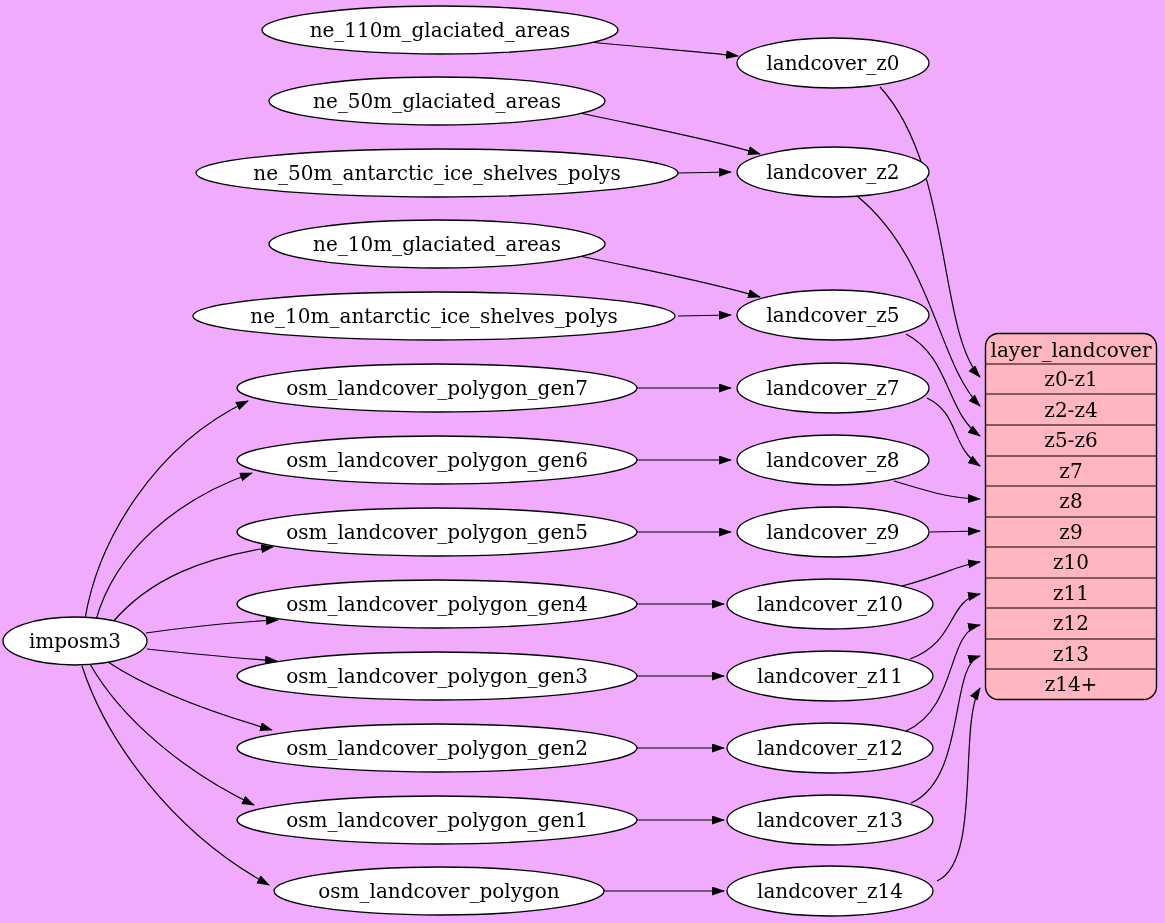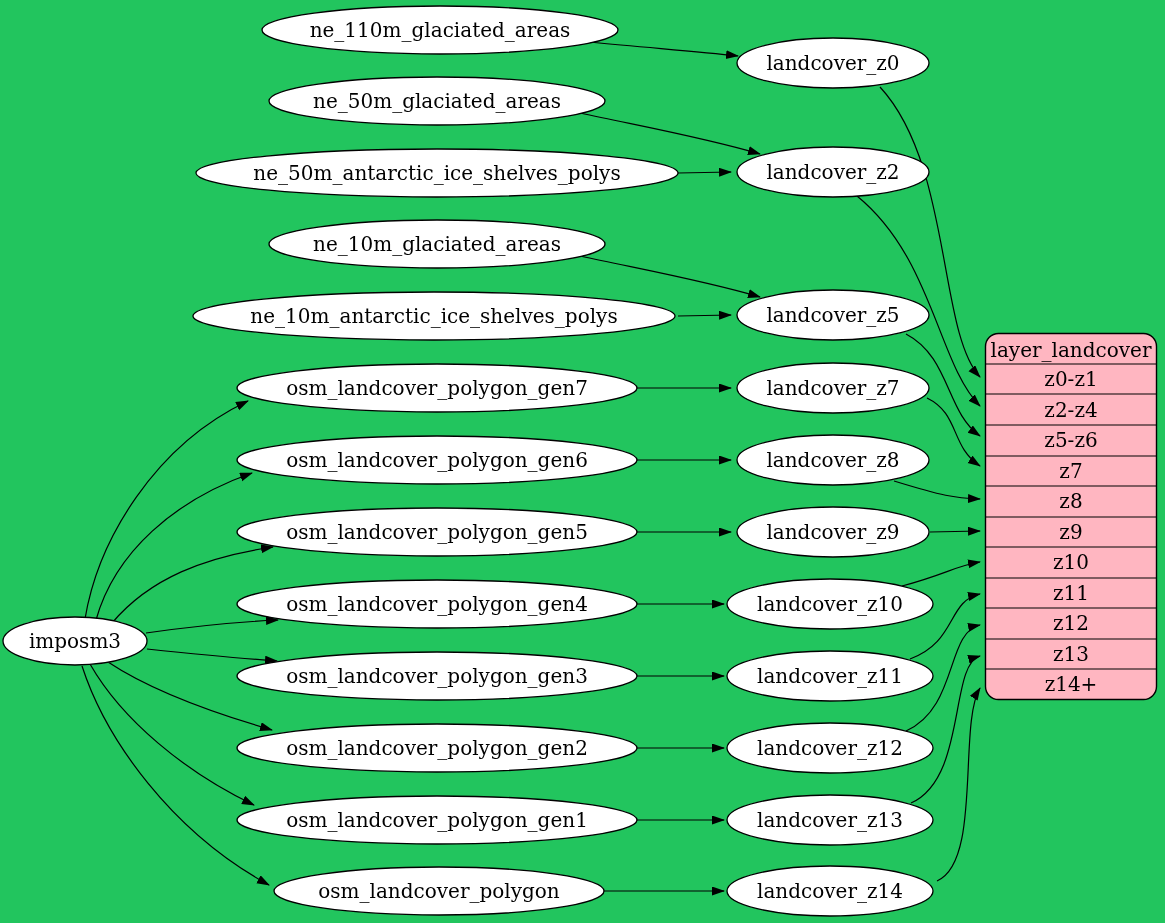--- a/index.html
+++ b/index.html
@@ -1,16 +1,16 @@
 <!DOCTYPE html>
 <html><head>
 <meta charset="utf-8">
 <style>
   html, body { margin: 0; padding: 0; background: #ffffff; }
-  .stage { position: relative; width: 1165px; height: 923px; background: #22c55e; overflow: hidden; }
+  .stage { position: relative; width: 1165px; height: 923px; background: #f0abfc; overflow: hidden; }
   svg { display: block; }
   .node ellipse { fill: #ffffff; stroke: #000000; stroke-width: 1.3; }
   .node text, .tbl text {
     font-family: "DejaVu Serif", "Liberation Serif", serif;
     font-size: 20px; fill: #000000; text-anchor: middle;
   }
   .edge { fill: none; stroke: #000000; stroke-width: 1.2; }
   .tbl .frame { stroke: #000000; stroke-width: 1.4; }
   .tbl line { stroke: #000000; stroke-width: 1.2; }
 </style>

